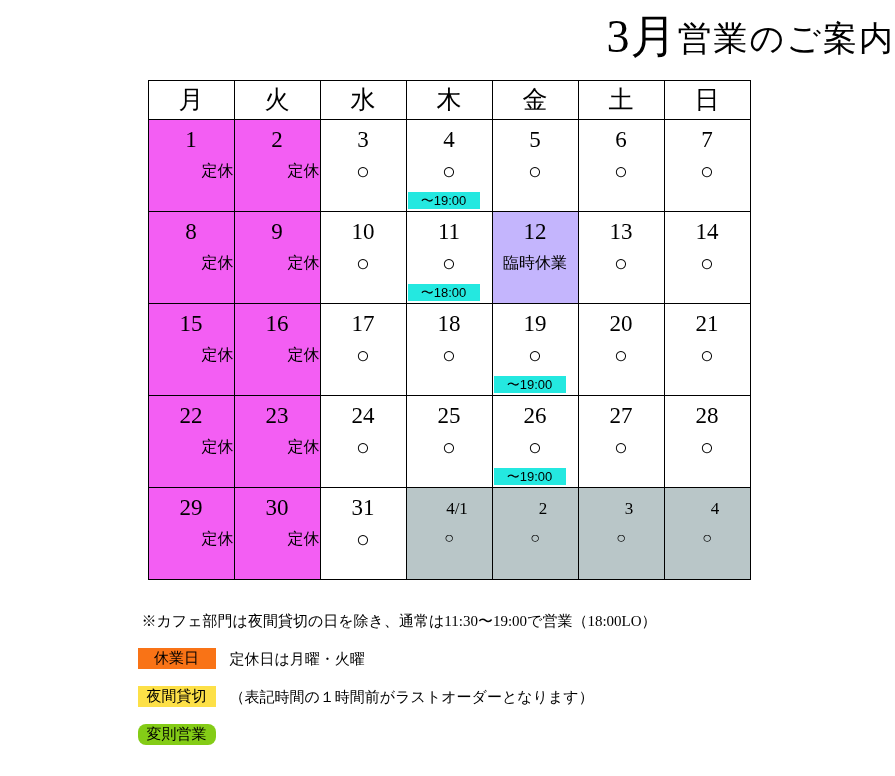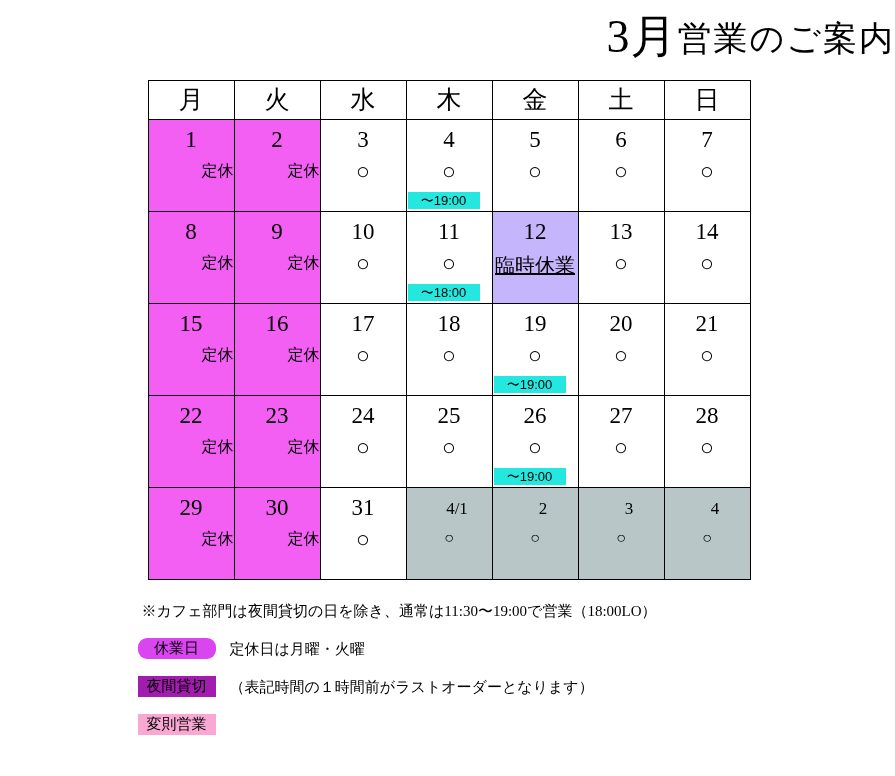--- a/index.html
+++ b/index.html
@@ -83,24 +83,23 @@
     font-family: "Liberation Serif", serif;
   }
   .mark.circle {
     font-size: 23px;
   }
   .mark.circle-small {
     font-size: 16px;
     margin-top: 13px;
   }
   .mark.txt {
-    font-size: 20px;
+    font-size: 16px;
     margin-top: 12px;
     letter-spacing: 0px;
-    text-decoration: underline;
   }
   .mark.txt-closed {
     font-size: 16px;
     margin-top: 12px;
     text-align: right;
   }
   .time {
     position: absolute;
     left: 1px;
     right: 12px;
@@ -112,21 +111,21 @@
     height: 17px;
     letter-spacing: 0px;
   }
   td.closed { background: #f35ef3; }
   td.special { background: #c4b5fd; }
   td.next-month { background: #b9c6c8; }
 
   
   .notes {
     width: 620px;
-    margin: 22px auto 0 auto;
+    margin: 32px auto 0 auto;
     font-family: "Liberation Serif", serif;
   }
   .note-line {
     font-size: 15px;
     margin-left: 4px;
     margin-bottom: 16px;
     letter-spacing: 0px;
     white-space: nowrap;
   }
   .legend-row {
@@ -138,23 +137,23 @@
     width: 78px;
     flex: 0 0 78px;
     font-size: 15px;
     text-align: center;
     line-height: 21px;
     height: 21px;
     margin-top: 1px;
     margin-right: 14px;
     font-family: "Liberation Serif", serif;
   }
-  .key-pink { background: #d946ef; border-radius: 9px; }
-  .key-cyan { background: #a21caf; }
-  .key-green { background: #f9a8d4; }
+  .key-pink { background: #f97316; }
+  .key-cyan { background: #fde047; }
+  .key-green { background: #84cc16; border-radius: 8px; }
   .legend-text {
     font-size: 15px;
     line-height: 24px;
     white-space: nowrap;
   }
   .legend-text .sub {
     display: block;
   }
 </style>
 </head>

